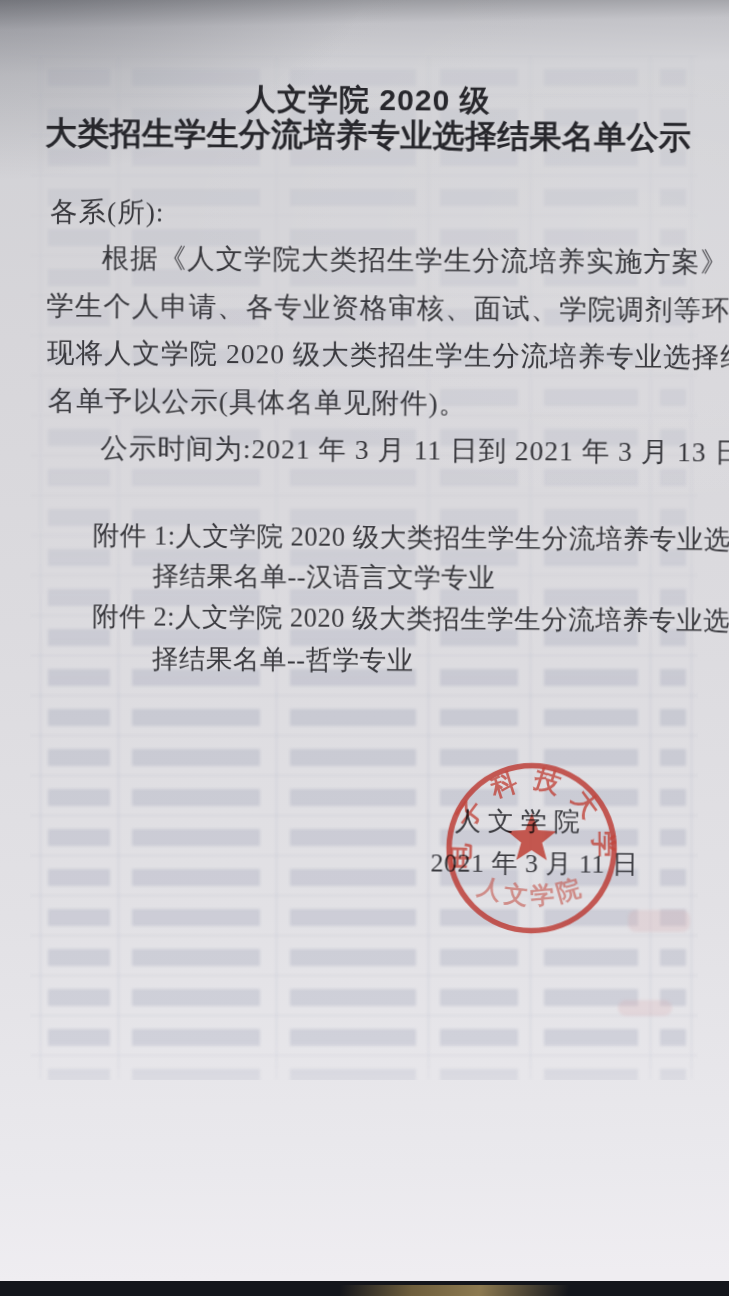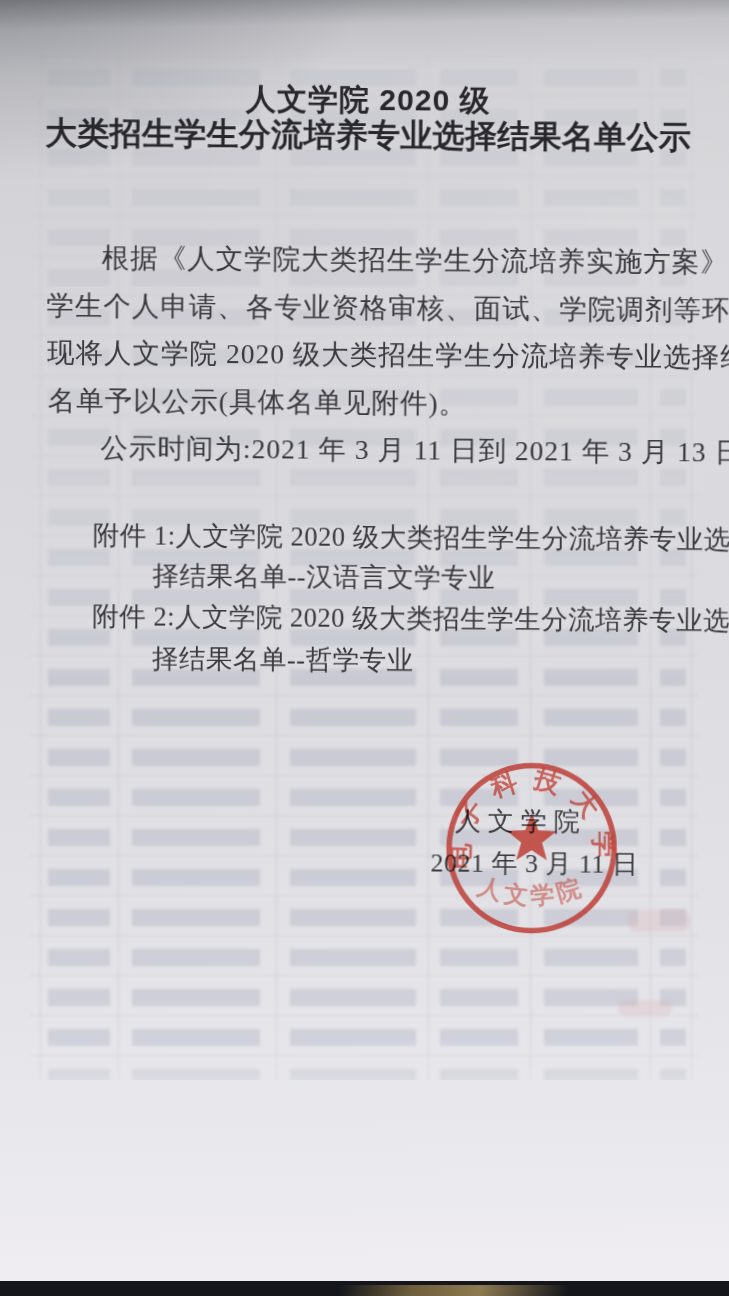--- a/index.html
+++ b/index.html
@@ -87,20 +87,21 @@
     <div class="bstrip" style="left:630px;width:26px;"></div>
     <div class="rblob" style="left:598px;top:855px;width:62px;height:22px;"></div>
     <div class="rblob" style="left:588px;top:945px;width:54px;height:16px;"></div>
   </div>
 
   <div class="content">
 
     <div class="title-line t1">人文学院 2020 级</div>
     <div class="title-line t2">大类招生学生分流培养专业选择结果名单公示</div>
 
+    <div class="bline sal">各系(所):</div>
 
     <div class="bline p1">根据《人文学院大类招生学生分流培养实施方案》,经</div>
     <div class="bline p2">学生个人申请、各专业资格审核、面试、学院调剂等环节,</div>
     <div class="bline p3">现将人文学院 2020 级大类招生学生分流培养专业选择结果</div>
     <div class="bline p4">名单予以公示(具体名单见附件)。</div>
 
     <div class="bline per">公示时间为:2021 年 3 月 11 日到 2021 年 3 月 13 日</div>
 
     <div class="aline a1a">附件 1:人文学院 2020 级大类招生学生分流培养专业选</div>
     <div class="aline a1b">择结果名单--汉语言文学专业</div>

